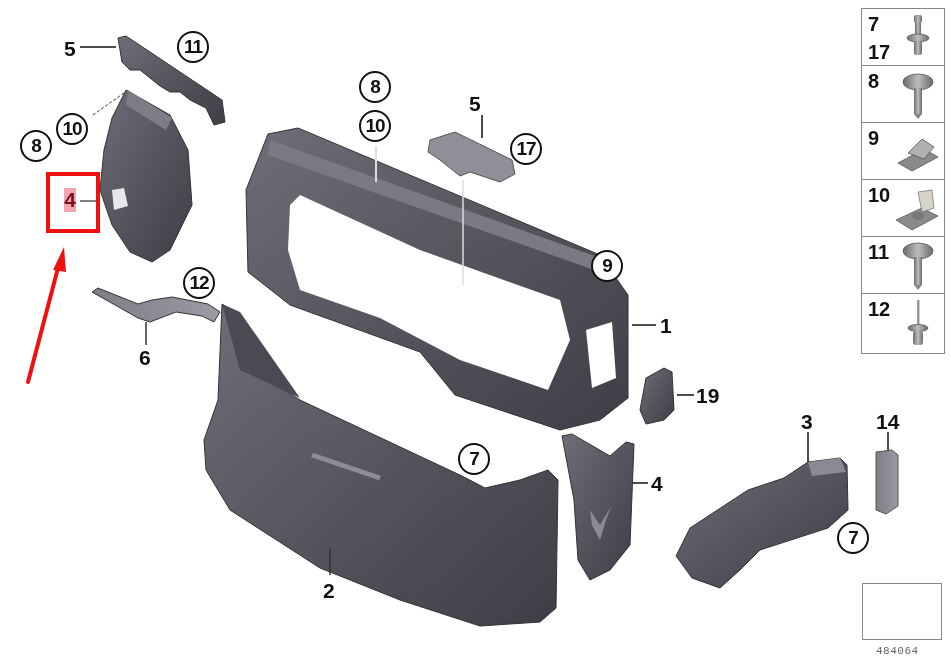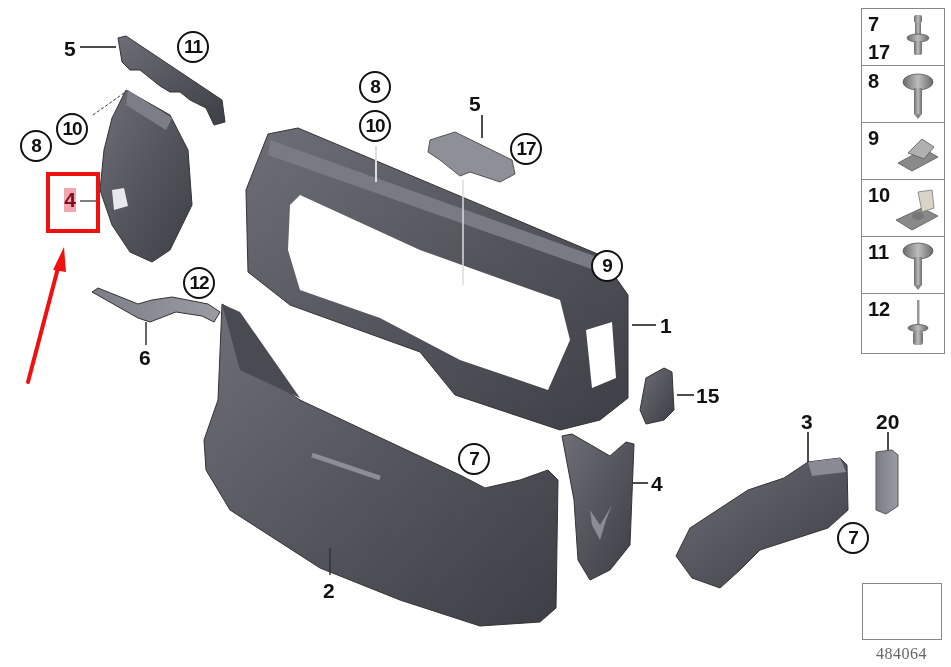--- a/index.html
+++ b/index.html
@@ -9,21 +9,21 @@
   .circ{position:absolute;width:32px;height:32px;border:2px solid #111;border-radius:50%;box-sizing:border-box;display:flex;align-items:center;justify-content:center;font-family:"Liberation Sans",sans-serif;font-weight:bold;font-size:19px;color:#111;background:#fff;letter-spacing:-1px;}
   .hl-box{position:absolute;left:46px;top:172px;width:54px;height:61px;border:4px solid #f01010;box-sizing:border-box;}
   .hl-num{position:absolute;left:64px;top:188px;width:12px;height:24px;background:#f2a7b0;color:#7a1020;font-weight:bold;font-size:21px;line-height:24px;text-align:center;font-family:"Liberation Sans",sans-serif;}
   .legend{position:absolute;left:861px;top:8px;width:84px;height:346px;border:1.5px solid #888;box-sizing:border-box;background:#fff;}
   .legend-cell{position:relative;height:57px;border-bottom:1.5px solid #888;box-sizing:border-box;}
   .legend-cell:last-child{border-bottom:none;}
   .legend-num{position:absolute;left:6px;top:4px;font-weight:bold;font-size:20px;color:#111;font-family:"Liberation Sans",sans-serif;}
   .legend-num2{position:absolute;left:6px;top:32px;font-weight:bold;font-size:20px;color:#111;font-family:"Liberation Sans",sans-serif;}
   .legend-ico{position:absolute;right:4px;top:4px;width:46px;height:49px;}
   .ref-box{position:absolute;left:862px;top:583px;width:80px;height:57px;border:1.5px solid #888;box-sizing:border-box;background:#fff;}
-  .ref-code{position:absolute;left:876px;top:645px;font-size:16px;color:#666;letter-spacing:0.5px;font-family:Liberation Serif, serif;}
+  .ref-code{position:absolute;left:876px;top:645px;font-size:11px;color:#666;letter-spacing:0.5px;font-family:Liberation Mono, monospace;}
 </style>
 </head>
 <body>
 
 <svg id="canvas" viewBox="0 0 951 667" xmlns="http://www.w3.org/2000/svg">
   <defs>
     <linearGradient id="gPart" x1="0" y1="0" x2="1" y2="1">
       <stop offset="0" stop-color="#6e6e78"></stop>
       <stop offset="0.5" stop-color="#55555e"></stop>
       <stop offset="1" stop-color="#3e3e46"></stop>
@@ -110,24 +110,24 @@
     <path d="M872,626 L872,608 L878,614 L906,596 L930,604 L906,620 L900,618 L880,632 L910,632 L910,626 Z" fill="#fff" stroke="#111" stroke-width="1"></path>
     <rect x="872" y="626" width="40" height="6" fill="#111"></rect>
     <path d="M906,620 L930,604 L932,612 L910,626 Z" fill="#111"></path>
   </g>
 </svg>
 
 <div class="lbl" style="left:64px;top:38px;">5</div>
 <div class="lbl" style="left:139px;top:347px;">6</div>
 <div class="lbl" style="left:469px;top:93px;">5</div>
 <div class="lbl" style="left:660px;top:315px;">1</div>
-<div class="lbl" style="left:696px;top:385px;">15</div>
+<div class="lbl" style="left:696px;top:385px;">19</div>
 <div class="lbl" style="left:651px;top:473px;">4</div>
 <div class="lbl" style="left:801px;top:411px;">3</div>
-<div class="lbl" style="left:876px;top:411px;">20</div>
+<div class="lbl" style="left:876px;top:411px;">14</div>
 <div class="lbl" style="left:323px;top:580px;">2</div>
 
 <div class="hl-box"></div>
 <div class="hl-num">4</div>
 
 <div class="circ" style="left:177px;top:31px;">11</div>
 <div class="circ" style="left:56px;top:113px;">10</div>
 <div class="circ" style="left:20px;top:130px;">8</div>
 <div class="circ" style="left:359px;top:71px;">8</div>
 <div class="circ" style="left:359px;top:110px;">10</div>

